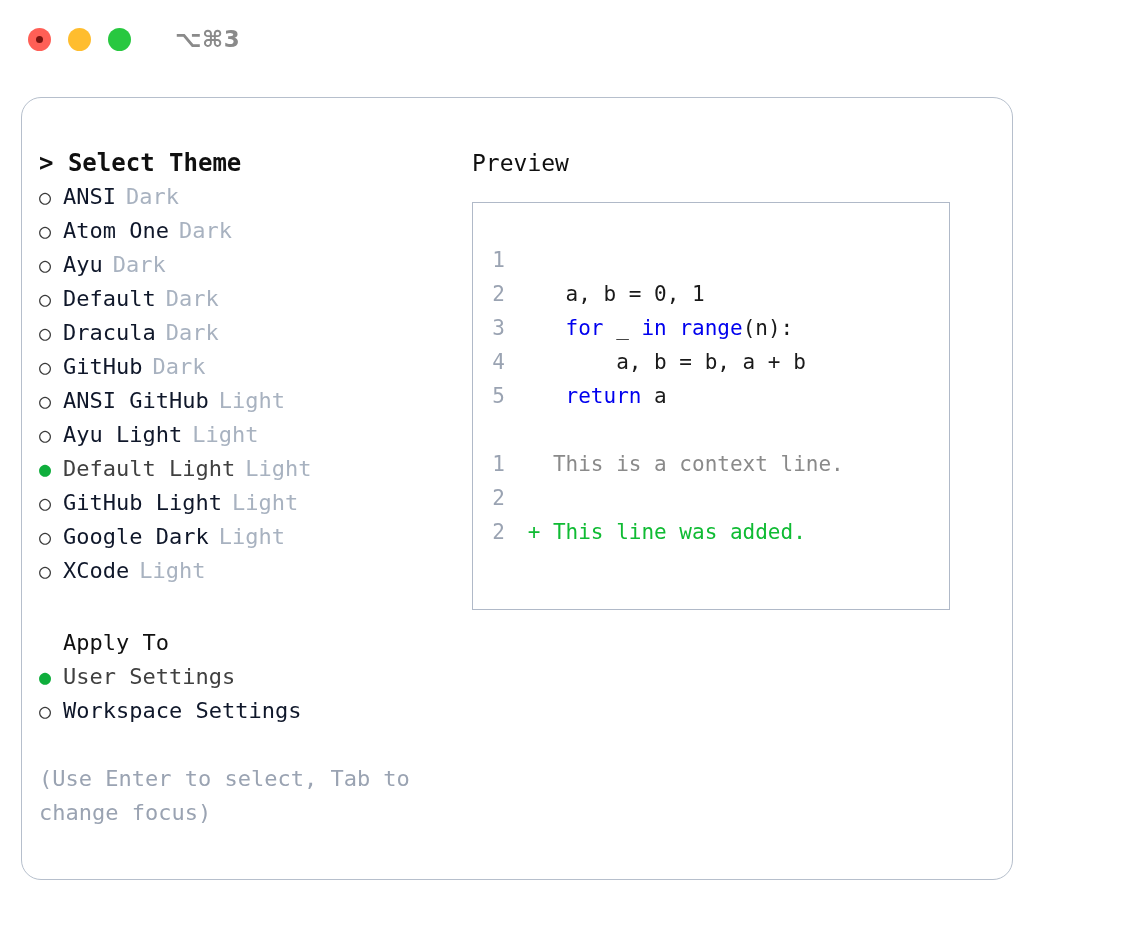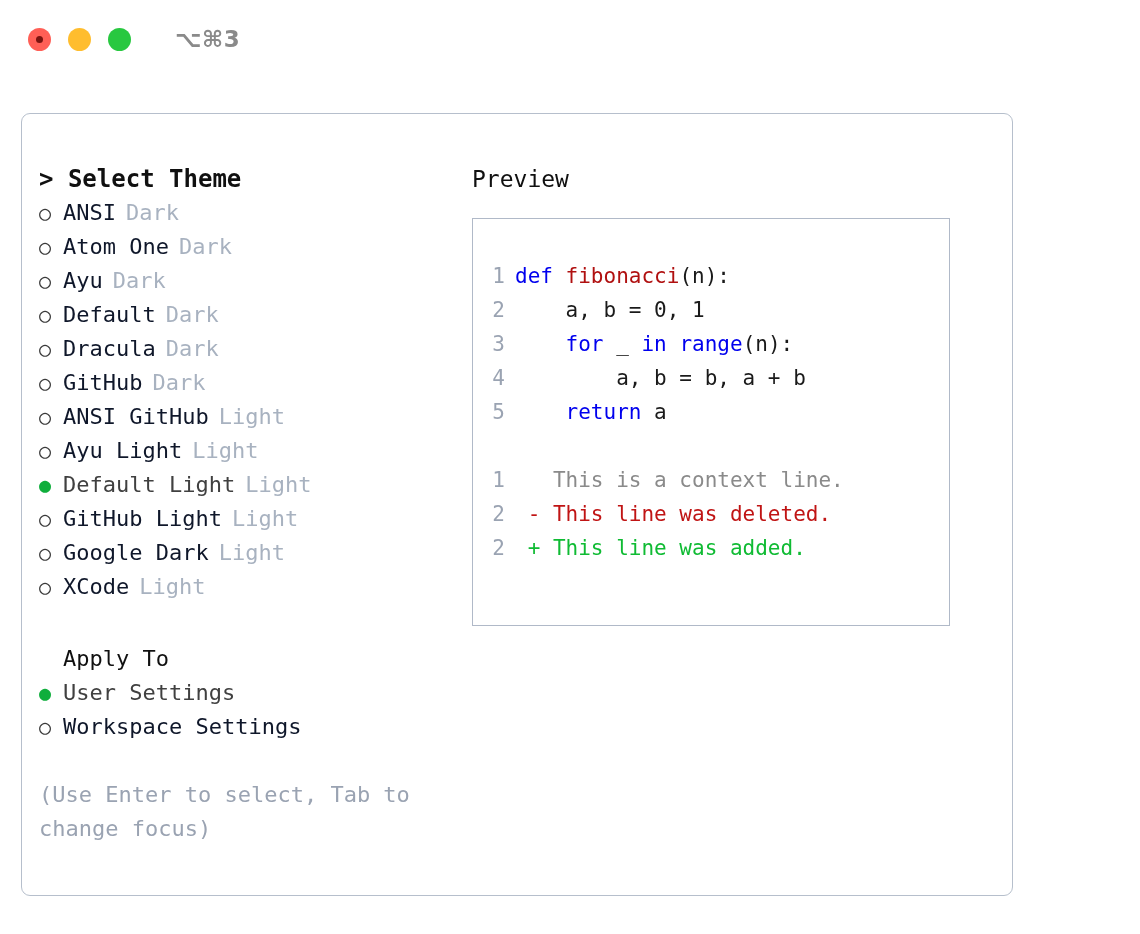--- a/index.html
+++ b/index.html
@@ -71,24 +71,23 @@
   }
 
   
   .panel {
     position: absolute;
     left: 21px;
     top: 97px;
     width: 992px;
     height: 783px;
     border: 1.5px solid #b6bfcc;
-    border-radius: 9px;
+    border-radius: 20px;
     box-sizing: border-box;
     background: #ffffff;
-    margin-top: 16px;
   }
 
   .panel-inner {
     position: relative;
     width: 100%;
     height: 100%;
   }
 
   
   .left-col {
@@ -303,30 +302,30 @@
           </div>
 
         <div class="hint">(Use Enter to select, Tab to change focus)</div>
       </div>
 
       <div class="right-col">
         <div class="preview-title">Preview</div>
 
         <div class="preview-box">
           <div id="code-block">
-              <div class="code-line"><span class="ln">1</span><span class="code-text"><span class="tok-kw">def </span><span class="tok-fn">fibonacci</span><span class="tok-pl">(n):</span></span></div>
+              <div class="code-line"><span class="ln">1</span></div>
               <div class="code-line"><span class="ln">2</span><span class="code-text"><span class="tok-pl">    a, b = 0, 1</span></span></div>
               <div class="code-line"><span class="ln">3</span><span class="code-text"><span class="tok-pl">    </span><span class="tok-kw">for</span><span class="tok-pl"> _ </span><span class="tok-kw">in</span><span class="tok-pl"> </span><span class="tok-kw">range</span><span class="tok-pl">(n):</span></span></div>
               <div class="code-line"><span class="ln">4</span><span class="code-text"><span class="tok-pl">        a, b = b, a + b</span></span></div>
               <div class="code-line"><span class="ln">5</span><span class="code-text"><span class="tok-pl">    </span><span class="tok-kw">return</span><span class="tok-pl"> a</span></span></div>
             </div>
           <div class="code-spacer"></div>
           <div id="diff-block">
               <div class="code-line"><span class="ln">1</span><span class="code-text"><span class="tok-ctx">   This is a context line.</span></span></div>
-              <div class="code-line"><span class="ln">2</span><span class="code-text"><span class="tok-del"> - This line was deleted.</span></span></div>
+              <div class="code-line"><span class="ln">2</span></div>
               <div class="code-line"><span class="ln">2</span><span class="code-text"><span class="tok-add"> + This line was added.</span></span></div>
             </div>
         </div>
       </div>
 
     </div>
   </div>
 </div>
 
 </body></html>

